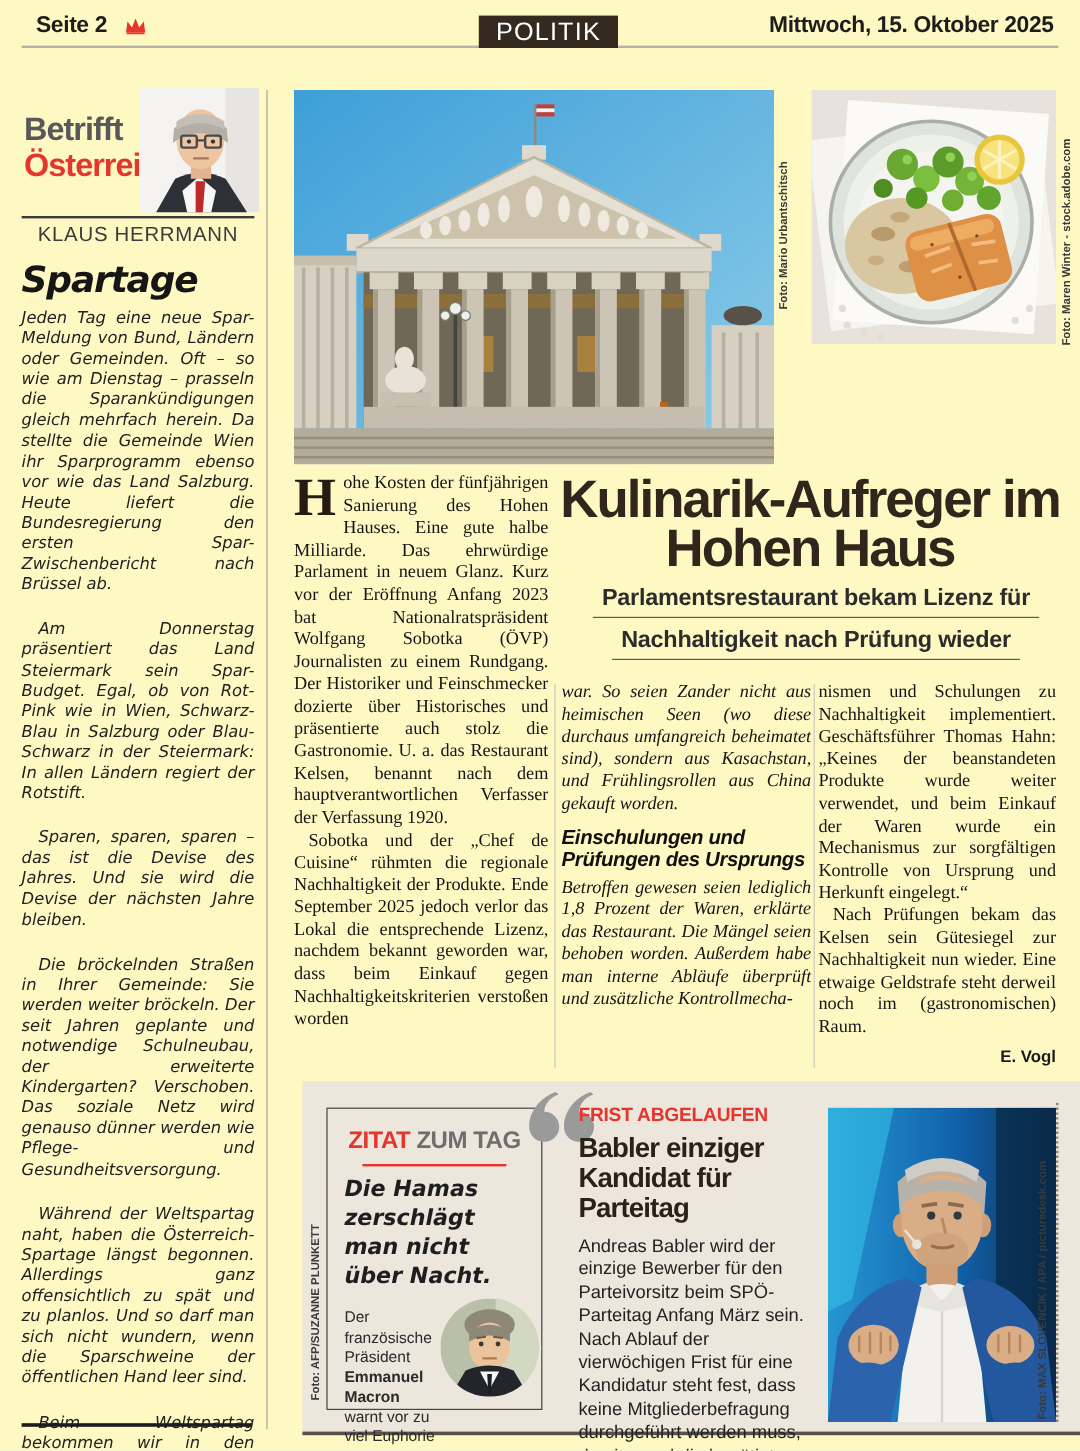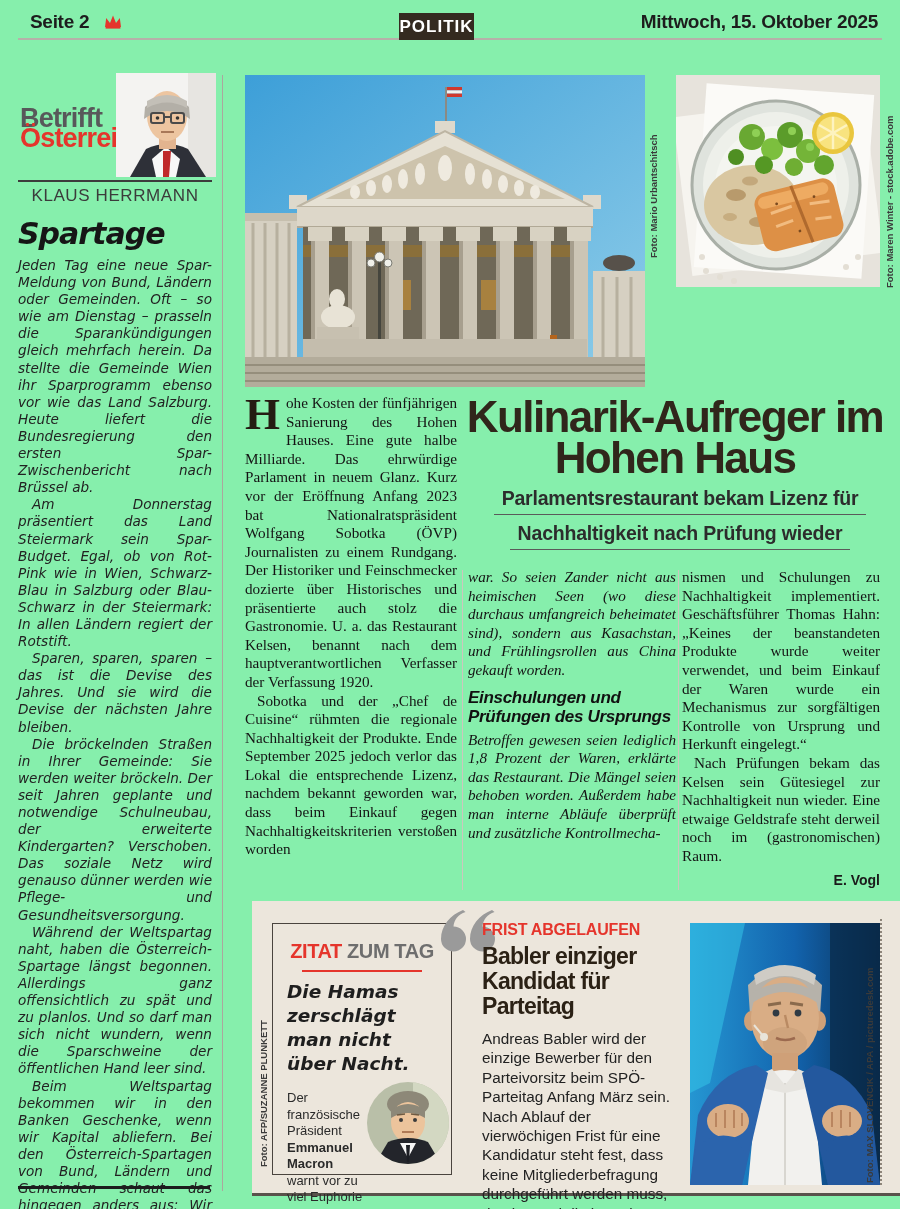--- a/index.html
+++ b/index.html
@@ -1,39 +1,39 @@
 <!DOCTYPE html>
 <html><head>
 <meta charset="utf-8">
 <style>
   html,body{margin:0;padding:0;background:#e9e9e9;}
-  .page{position:relative;width:900px;height:1209px;margin:0 auto;background:#86efac;
+  .page{position:relative;width:900px;height:1209px;margin:0 auto;background:#fef9c3;
         font-family:"Liberation Sans",sans-serif;color:#1a1a1a;overflow:hidden;}
 
   
   .hdr-rule{position:absolute;left:18px;right:18px;top:38px;border-top:2px solid #b6b1a9;}
   .hdr-page{position:absolute;left:30px;top:11px;font-size:19px;font-weight:bold;color:#1d1d1d;letter-spacing:-.3px;}
   .hdr-crown{position:absolute;left:103px;top:14px;}
-  .hdr-section{position:absolute;left:399px;top:13px;width:75px;height:27px;background:#342a20;
-               color:#fff;font-weight:bold;font-size:17px;letter-spacing:1px;text-align:center;line-height:27px;}
+  .hdr-section{position:absolute;left:399px;top:13px;width:116px;height:27px;background:#342a20;
+               color:#fff;font-weight:normal;font-size:21px;letter-spacing:1px;text-align:center;line-height:27px;}
   .hdr-date{position:absolute;right:22px;top:11px;font-size:19px;font-weight:bold;color:#1d1d1d;letter-spacing:-.3px;}
 
   
   .lc{position:absolute;left:18px;top:75px;width:194px;}
   .lc-brand{position:relative;height:103px;}
-  .brand-t1{position:absolute;left:2px;top:18px;font-size:27px;font-weight:bold;color:#58585a;letter-spacing:-.8px;margin-top:10px;}
+  .brand-t1{position:absolute;left:2px;top:18px;font-size:27px;font-weight:bold;color:#58585a;letter-spacing:-.8px;}
   .brand-t2{position:absolute;left:2px;top:48px;font-size:27px;font-weight:bold;color:#e5352c;letter-spacing:-.8px;}
   .lc-photo{position:absolute;right:-4px;top:-2px;width:100px;height:104px;}
   .lc-rule{border-top:2px solid #3c3c3c;margin:2px 0 4px 0;}
   .lc-author{text-align:center;font-size:17px;font-weight:normal;color:#3b3b3b;letter-spacing:.6px;}
   .lc-title{font-family:"DejaVu Sans",sans-serif;font-style:italic;font-weight:bold;font-size:30px;
             color:#161616;margin:10px 0 6px 0;letter-spacing:-1px;}
   .lc-body p{font-family:"DejaVu Sans",sans-serif;font-style:italic;font-size:13.6px;line-height:17.1px;
              color:#222;text-align:justify;margin:0;}
-  .lc-body p + p{text-indent:14px;}
+  .lc-body p + p{text-indent:14px;margin-top:20px;}
   .lc-endrule{position:absolute;left:18px;top:1186px;width:192px;height:3px;background:#1c1c1c;}
   .v-divider{position:absolute;left:222px;top:75px;width:1px;height:1116px;background:#aba69e;}
 
   
   .fig{position:absolute;overflow:hidden;}
   .vcred{position:absolute;writing-mode:vertical-rl;transform:rotate(180deg);
          font-size:9.5px;font-weight:bold;color:#3a3a3a;white-space:nowrap;}
   .caption{position:absolute;left:676px;top:318px;width:208px;font-size:15px;font-weight:bold;
            line-height:19px;color:#3b3b3b;}
 

